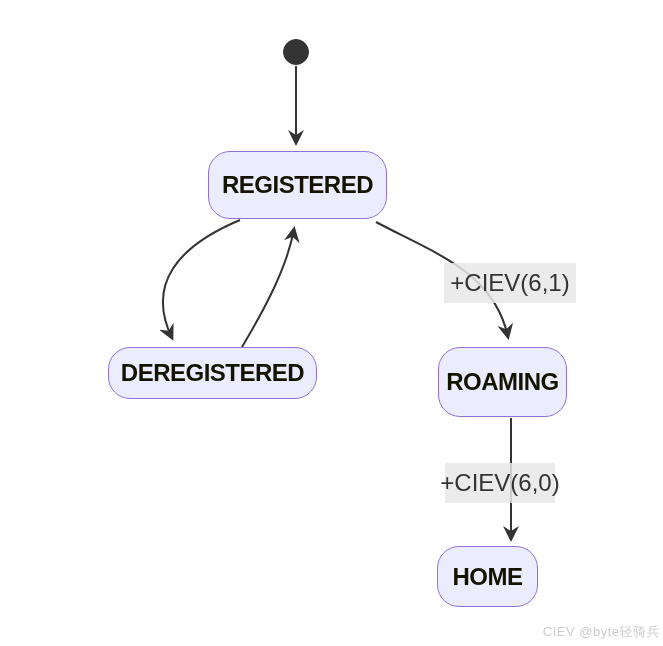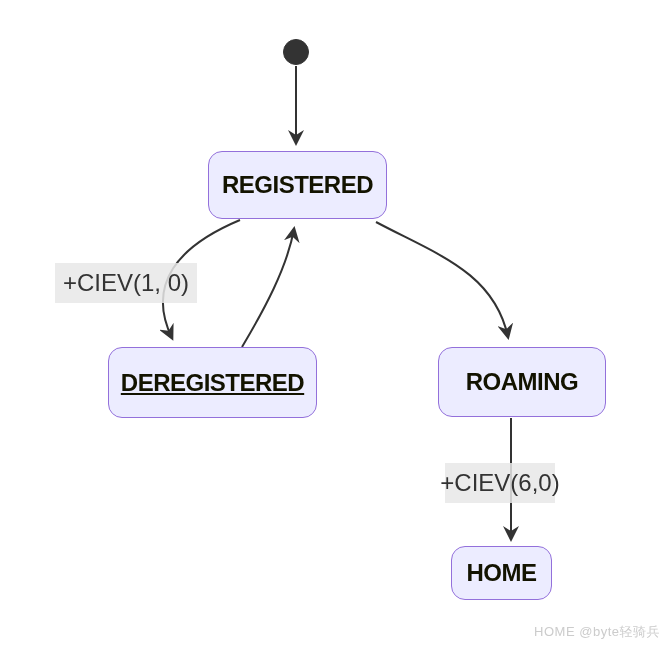--- a/index.html
+++ b/index.html
@@ -27,32 +27,32 @@
     stroke-width: 2px;
   }
   .state {
     position: absolute;
     z-index: 3;
     display: flex;
     align-items: center;
     justify-content: center;
     background: #ECECFF;
     border: 1.5px solid #9370DB;
-    border-radius: 14px;
+    border-radius: 22px;
     box-sizing: border-box;
     color: #131300;
     font-size: 24px;
     font-weight: 600;
     letter-spacing: -0.5px;
     white-space: nowrap;
   }
   .state-registered   { left: 208px; top: 151px; width: 179px; height: 68px; }
-  .state-deregistered { left: 108px; top: 347px; width: 209px; height: 71px; text-decoration: underline; }
-  .state-roaming      { left: 438px; top: 347px; width: 168px; height: 70px; }
-  .state-home         { left: 451px; top: 546px; width: 101px; height: 54px; }
+  .state-deregistered { left: 108px; top: 347px; width: 209px; height: 52px; }
+  .state-roaming      { left: 438px; top: 347px; width: 129px; height: 70px; }
+  .state-home         { left: 437px; top: 546px; width: 101px; height: 61px; }
   .edge-label {
     position: absolute;
     z-index: 2;
     display: flex;
     align-items: center;
     justify-content: center;
     background: rgba(232, 232, 232, 0.85);
     color: #333333;
     font-size: 24px;
     white-space: nowrap;
@@ -91,29 +91,29 @@
 
     <path class="edge" d="M240,220 C 178,246 146,284 172,338" marker-end="url(#arrowbarb)"></path>
 
     <path class="edge" d="M242,347 C 264,310 287,268 294,229" marker-end="url(#arrowbarb)"></path>
 
     <path class="edge" d="M376,222 C 436,254 494,272 508,337" marker-end="url(#arrowbarb)"></path>
 
     <path class="edge" d="M511,418 L511,539" marker-end="url(#arrowbarb)"></path>
   </svg>
 
-  <div class="edge-label label-ciev-1-0">+CIEV(1, 0)</div>
 
 
+  <div class="edge-label label-ciev-6-1">+CIEV(6,1)</div>
 
   <div class="edge-label label-ciev-6-0">+CIEV(6,0)</div>
 
   <div class="state state-registered">REGISTERED</div>
 
   <div class="state state-deregistered">DEREGISTERED</div>
 
   <div class="state state-roaming">ROAMING</div>
 
   <div class="state state-home">HOME</div>
 
-  <div class="watermark">HOME @byte轻骑兵</div>
+  <div class="watermark">CIEV @byte轻骑兵</div>
 
 </div>
 
 </body></html>

